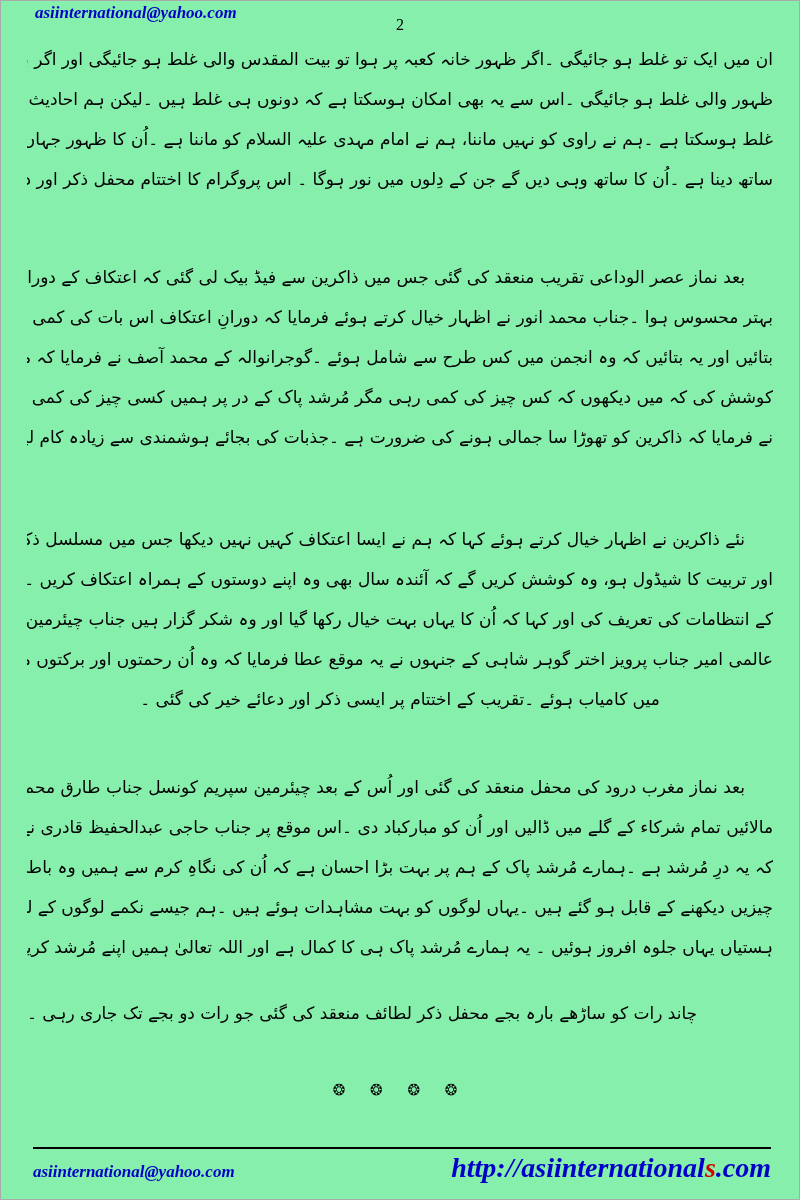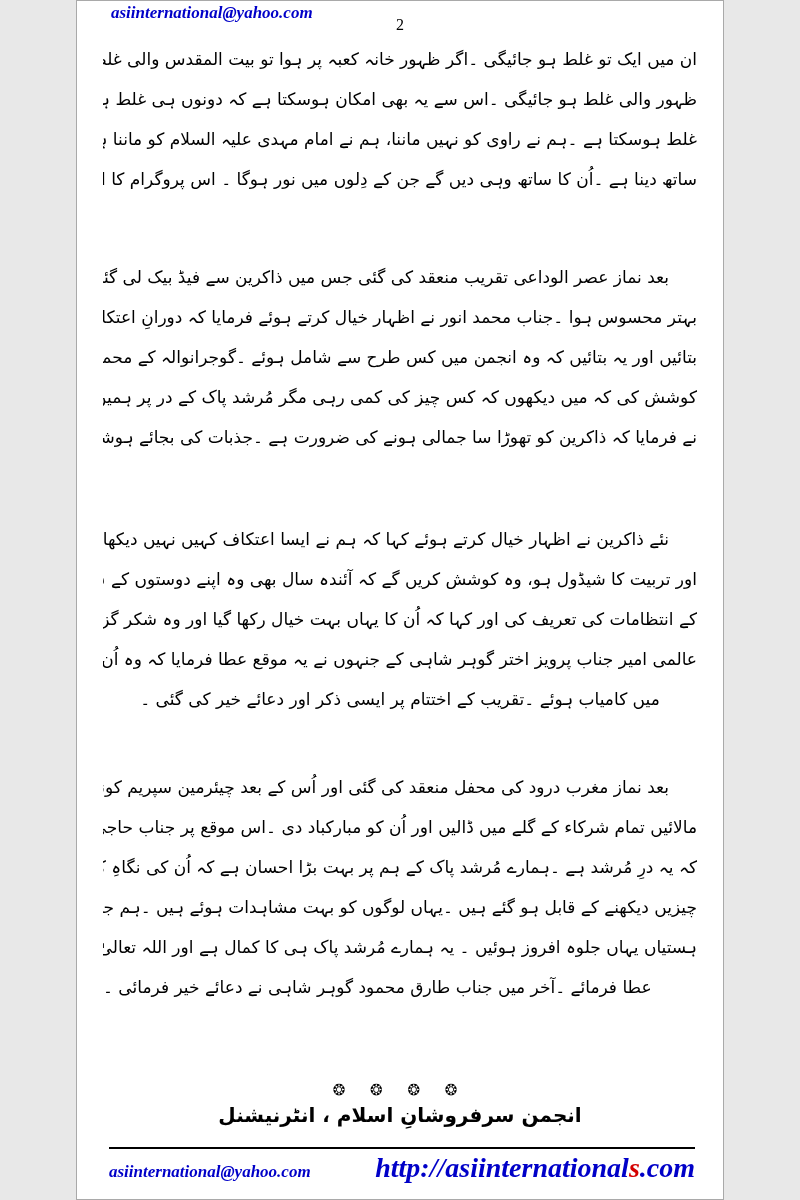--- a/index.html
+++ b/index.html
@@ -1,18 +1,18 @@
 <!DOCTYPE html>
 <html lang="ur"><head>
 <meta charset="utf-8">
 <style>
   html,body{margin:0;padding:0;background:#e8e8e8;}
   .page{
-    position:relative;width:648px;height:1200px;margin:0 auto;
-    background:#ffffff;border:1px solid #a9a9a9;box-sizing:border-box;
+    position:relative;width:800px;height:1200px;margin:0 auto;
+    background:#86efac;border:1px solid #a9a9a9;box-sizing:border-box;
     font-family:"DejaVu Sans",sans-serif;color:#000;overflow:hidden;
   }
   .header-email{
     position:absolute;top:2px;left:34px;
     font-family:"Liberation Serif",serif;font-style:italic;font-weight:bold;
     font-size:17px;color:#0000c8;
   }
   .page-num{
     position:absolute;top:15px;left:0;width:100%;text-align:center;
     font-family:"Liberation Serif",serif;font-size:16px;color:#000;
@@ -85,27 +85,28 @@
         <div class="line align-justify">کے انتظامات کی تعریف کی اور کہا کہ اُن کا یہاں بہت خیال رکھا گیا اور وہ شکر گزار ہیں جناب چیئرمین سپریم کونسل کے اور جناب</div>
         <div class="line align-justify">عالمی امیر جناب پرویز اختر گوہر شاہی کے جنہوں نے یہ موقع عطا فرمایا کہ وہ اُن رحمتوں اور برکتوں میں سے اپنا حصہ پانے</div>
         <div class="line align-center">میں کامیاب ہوئے ۔تقریب کے اختتام پر ایسی ذکر اور دعائے خیر کی گئی ۔</div>
       </div>
       <div class="para indent">
         <div class="line align-justify">بعد نماز مغرب درود کی محفل منعقد کی گئی اور اُس کے بعد چیئرمین سپریم کونسل جناب طارق محمود گوہر شاہی نے پھولوں کی</div>
         <div class="line align-justify">مالائیں تمام شرکاء کے گلے میں ڈالیں اور اُن کو مبارکباد دی ۔اس موقع پر جناب حاجی عبدالحفیظ قادری نے اپنے خطاب میں فرمایا</div>
         <div class="line align-justify">کہ یہ درِ مُرشد ہے ۔ہمارے مُرشد پاک کے ہم پر بہت بڑا احسان ہے کہ اُن کی نگاہِ کرم سے ہمیں وہ باطن عطا ہوا کہ ہم باطنی</div>
         <div class="line align-justify">چیزیں دیکھنے کے قابل ہو گئے ہیں ۔یہاں لوگوں کو بہت مشاہدات ہوئے ہیں ۔ہم جیسے نکمے لوگوں کے لئے ایسی بڑی بڑی</div>
         <div class="line align-justify">ہستیاں یہاں جلوہ افروز ہوئیں ۔ یہ ہمارے مُرشد پاک ہی کا کمال ہے اور اللہ تعالیٰ ہمیں اپنے مُرشد کریم سے وفا کرنے کی توفیق</div>
-        <div class="line align-left">عطا فرمائے ۔آخر میں جناب طارق محمود گوہر شاہی نے دعائے خیر فرمائی ۔</div>
+      </div>
+      <div class="para">
+        <div class="line align-left">چاند رات کو ساڑھے بارہ بجے محفل ذکر لطائف منعقد کی گئی جو رات دو بجے تک جاری رہی ۔</div>
       </div>
     </div>
 
   <div class="ornament">❂ ❂ ❂ ❂</div>
 
-  <div class="orgname">انجمن سرفروشانِ اسلام ، انٹرنیشنل</div>
 
   <div class="footer">
     <hr class="footer-rule">
     <div class="footer-row">
       <span class="footer-email">asiinternational@yahoo.com</span>
       <span class="footer-url"><span>http://asiinternational</span><span class="url-red">s</span><span>.com</span></span>
     </div>
   </div>
 
 </div>

